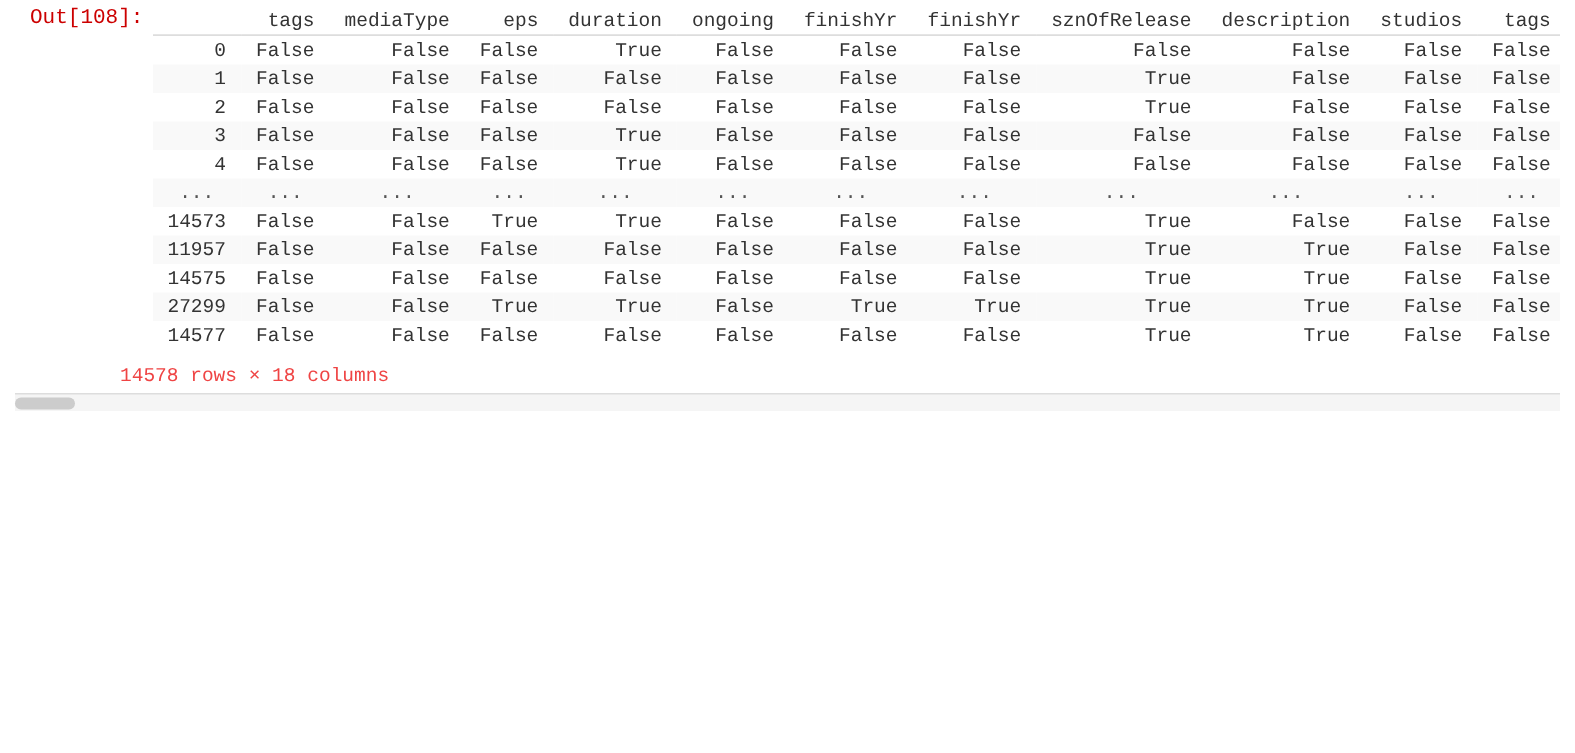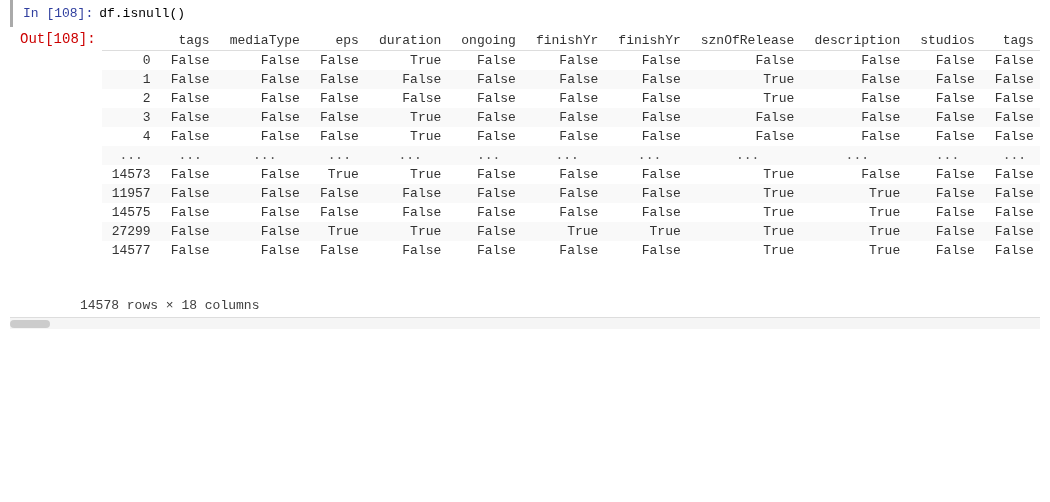--- a/index.html
+++ b/index.html
@@ -77,25 +77,24 @@
     table.dataframe td.index-col {
       font-weight: normal;
       color: #333;
       text-align: right;
     }
     table.dataframe td.ellipsis {
       text-align: center;
       color: #555;
     }
     .footer-text {
-      color: #404040;
+      color: #ef4444;
       font-size: 13px;
       padding: 6px 0 4px 80px;
       font-family: 'Courier New', Courier, monospace;
-      margin-top: 28px;
     }
     .scrollbar-area {
       height: 12px;
       background: #f5f5f5;
       border-top: 1px solid #ddd;
       margin: 0 10px;
       position: relative;
     }
     .scrollbar-thumb {
       position: absolute;
@@ -105,24 +104,20 @@
       width: 40px;
       background: #ccc;
       border-radius: 4px;
     }
   </style>
 </head>
 <body>
 
 <div class="notebook-cell">
 
-  <div class="input-area">
-    <span class="input-label">In [108]:</span>
-    <span class="input-code">df.isnull()</span>
-  </div>
 
   <div class="output-area">
     <span class="output-label">Out[108]:</span>
     <div class="dataframe-container">
       <table class="dataframe">
         <thead>
           <tr>
               <th class="index-header"></th>
               <th>tags</th>
               <th>mediaType</th>

